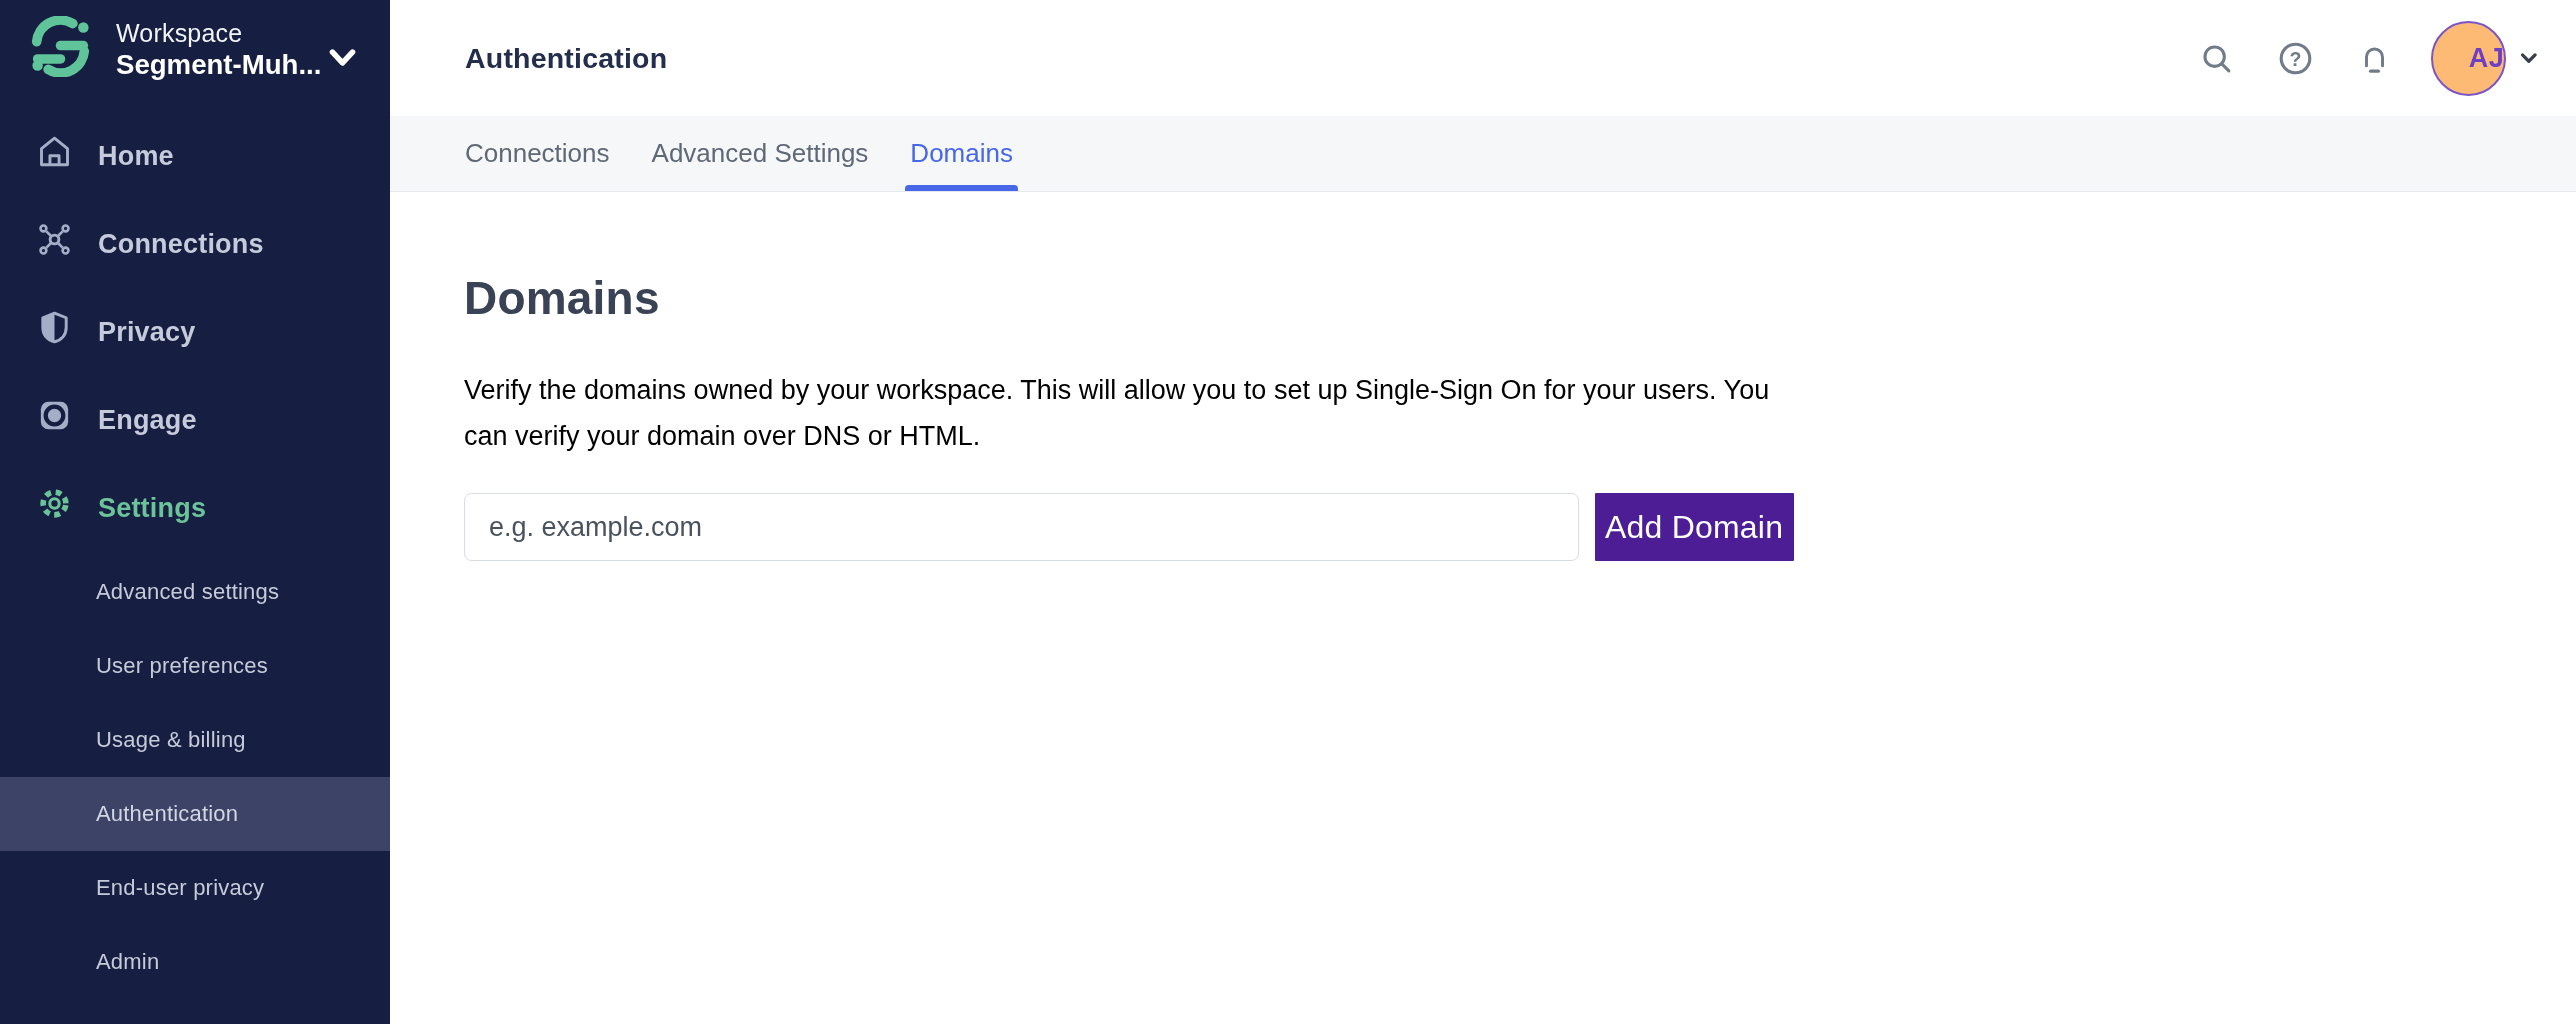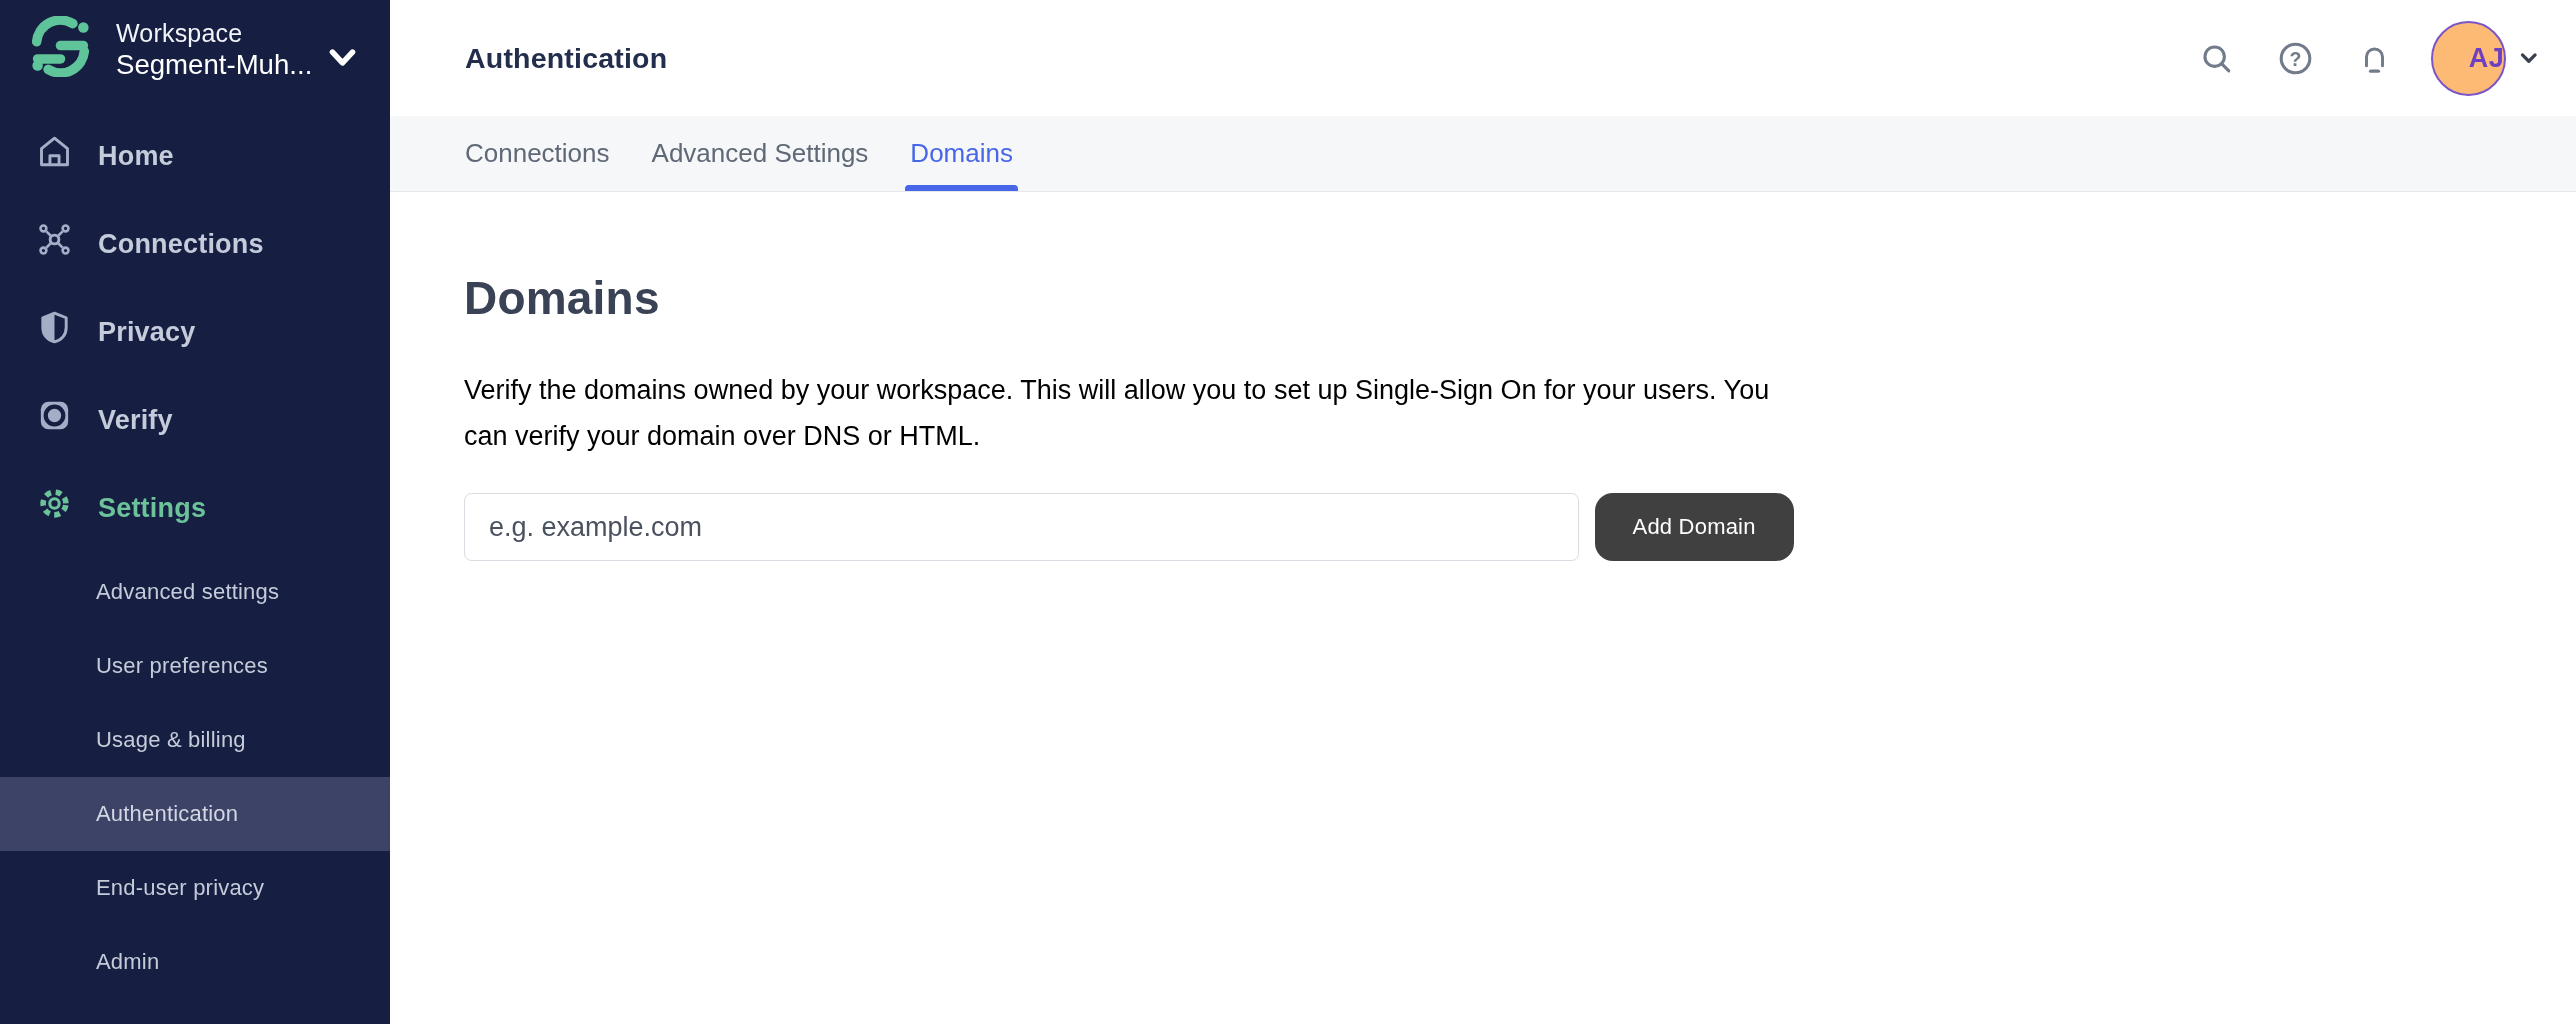--- a/index.html
+++ b/index.html
@@ -6,21 +6,21 @@
   html,body { width:2576px; height:1024px; overflow:hidden; }
   body { font-family:"Liberation Sans", sans-serif; background:#ffffff; }
   #app { position:relative; width:2576px; height:1024px; background:#ffffff; }
 
   
   .sidebar { position:absolute; left:0; top:0; width:390px; height:1024px; background:#161f42; }
   .ws-switcher { position:absolute; left:0; top:0; width:390px; height:101px; cursor:pointer; }
   .ws-logo { position:absolute; left:30px; top:15.6px; width:61px; height:61px; }
   .ws-text { position:absolute; left:108px; top:19.3px; width:211px;margin-left:8px; }
   .ws-label { display:block; color:#f2f4f9; font-size:25px; font-weight:400; line-height:29px; letter-spacing:0.2px; }
-  .ws-name  { display:block; color:#ffffff; font-size:27.6px; font-weight:400; line-height:33px; white-space:nowrap; overflow:hidden; }
+  .ws-name  { display:block; color:#ffffff; font-size:27.6px; font-weight:700; line-height:33px; white-space:nowrap; overflow:hidden; }
   .ws-caret { position:absolute; left:324px; top:39px; width:37px; height:37px; }
 
   .nav { position:absolute; left:0; top:107px; width:390px; }
   .nav-item { display:flex; align-items:center; height:88px; padding-left:35px; cursor:pointer; }
   .nav-icon { width:39px; height:39px; flex:0 0 39px; display:flex; align-items:center; justify-content:center; }
   .nav-label { margin-left:24px; font-size:27px; font-weight:600; color:#c5cbdb; letter-spacing:0.2px;margin-top:10px; }
   .nav-item.green .nav-label { color:#6cc39a; }
 
   .subnav { position:absolute; left:0; top:555px; width:390px; }
   .subnav-item { display:flex; align-items:center; height:74px; padding-left:96px; cursor:pointer; }
@@ -51,22 +51,22 @@
                        background:#4766e8; border-radius:3.7px 3.7px 0 0; }
 
   .content { position:absolute; left:0; top:194px; width:2186px; }
   .content h1 { margin:77px 0 0 74px; font-size:46px; font-weight:700; color:#3a4356; letter-spacing:0.2px; }
   .content .desc { margin:42px 0 0 74px; max-width:1315px; font-size:27px; line-height:46px;
                    color:#000000; font-weight:400; }
   .form-row { position:absolute; left:74px; top:299px; display:flex; align-items:center; }
   .domain-input { width:1115px; height:68px; border:1.8px solid #d7dbe2; border-radius:7.4px; background:#ffffff;
                   padding:12px 24px; font-size:27px; color:#3f4654; font-family:"Liberation Sans", sans-serif; outline:none; }
   .domain-input::placeholder { color:#4a515f; opacity:1; }
-  .btn-primary { margin-left:15.6px; width:199px; height:68px; border:none; border-radius:18px; background:#404040;
-                 color:#ffffff; font-size:22px; font-weight:500; font-family:"Liberation Sans", sans-serif;
+  .btn-primary { margin-left:15.6px; width:199px; height:68px; border:none; border-radius:1px; background:#4c1d95;
+                 color:#ffffff; font-size:32px; font-weight:500; font-family:"Liberation Sans", sans-serif;
                  cursor:pointer; letter-spacing:0.2px; }
 </style>
 </head>
 <body>
 
 <div id="app">
 
   <div class="sidebar">
 
     <div class="ws-switcher">
@@ -126,21 +126,21 @@
         <span class="nav-label">Privacy</span>
       </div>
 
       <div class="nav-item">
         <span class="nav-icon">
           <svg viewBox="0 0 24 24" width="39" height="39">
             <rect x="3.6" y="3.6" width="16.8" height="16.8" rx="4.6" fill="#a4aec6"></rect>
             <circle cx="12" cy="12" r="5.4" fill="none" stroke="#161f42" stroke-width="2.6"></circle>
           </svg>
         </span>
-        <span class="nav-label">Verify</span>
+        <span class="nav-label">Engage</span>
       </div>
 
       <div class="nav-item green">
         <span class="nav-icon">
           <svg viewBox="0 0 24 24" width="39" height="39" fill="none" stroke="#6cc39a">
             <circle cx="12" cy="12" r="7" stroke-width="3.4" stroke-dasharray="3.6 2.9" transform="rotate(8 12 12)"></circle>
             <circle cx="12" cy="12" r="2.9" stroke-width="1.9"></circle>
           </svg>
         </span>
         <span class="nav-label">Settings</span>

